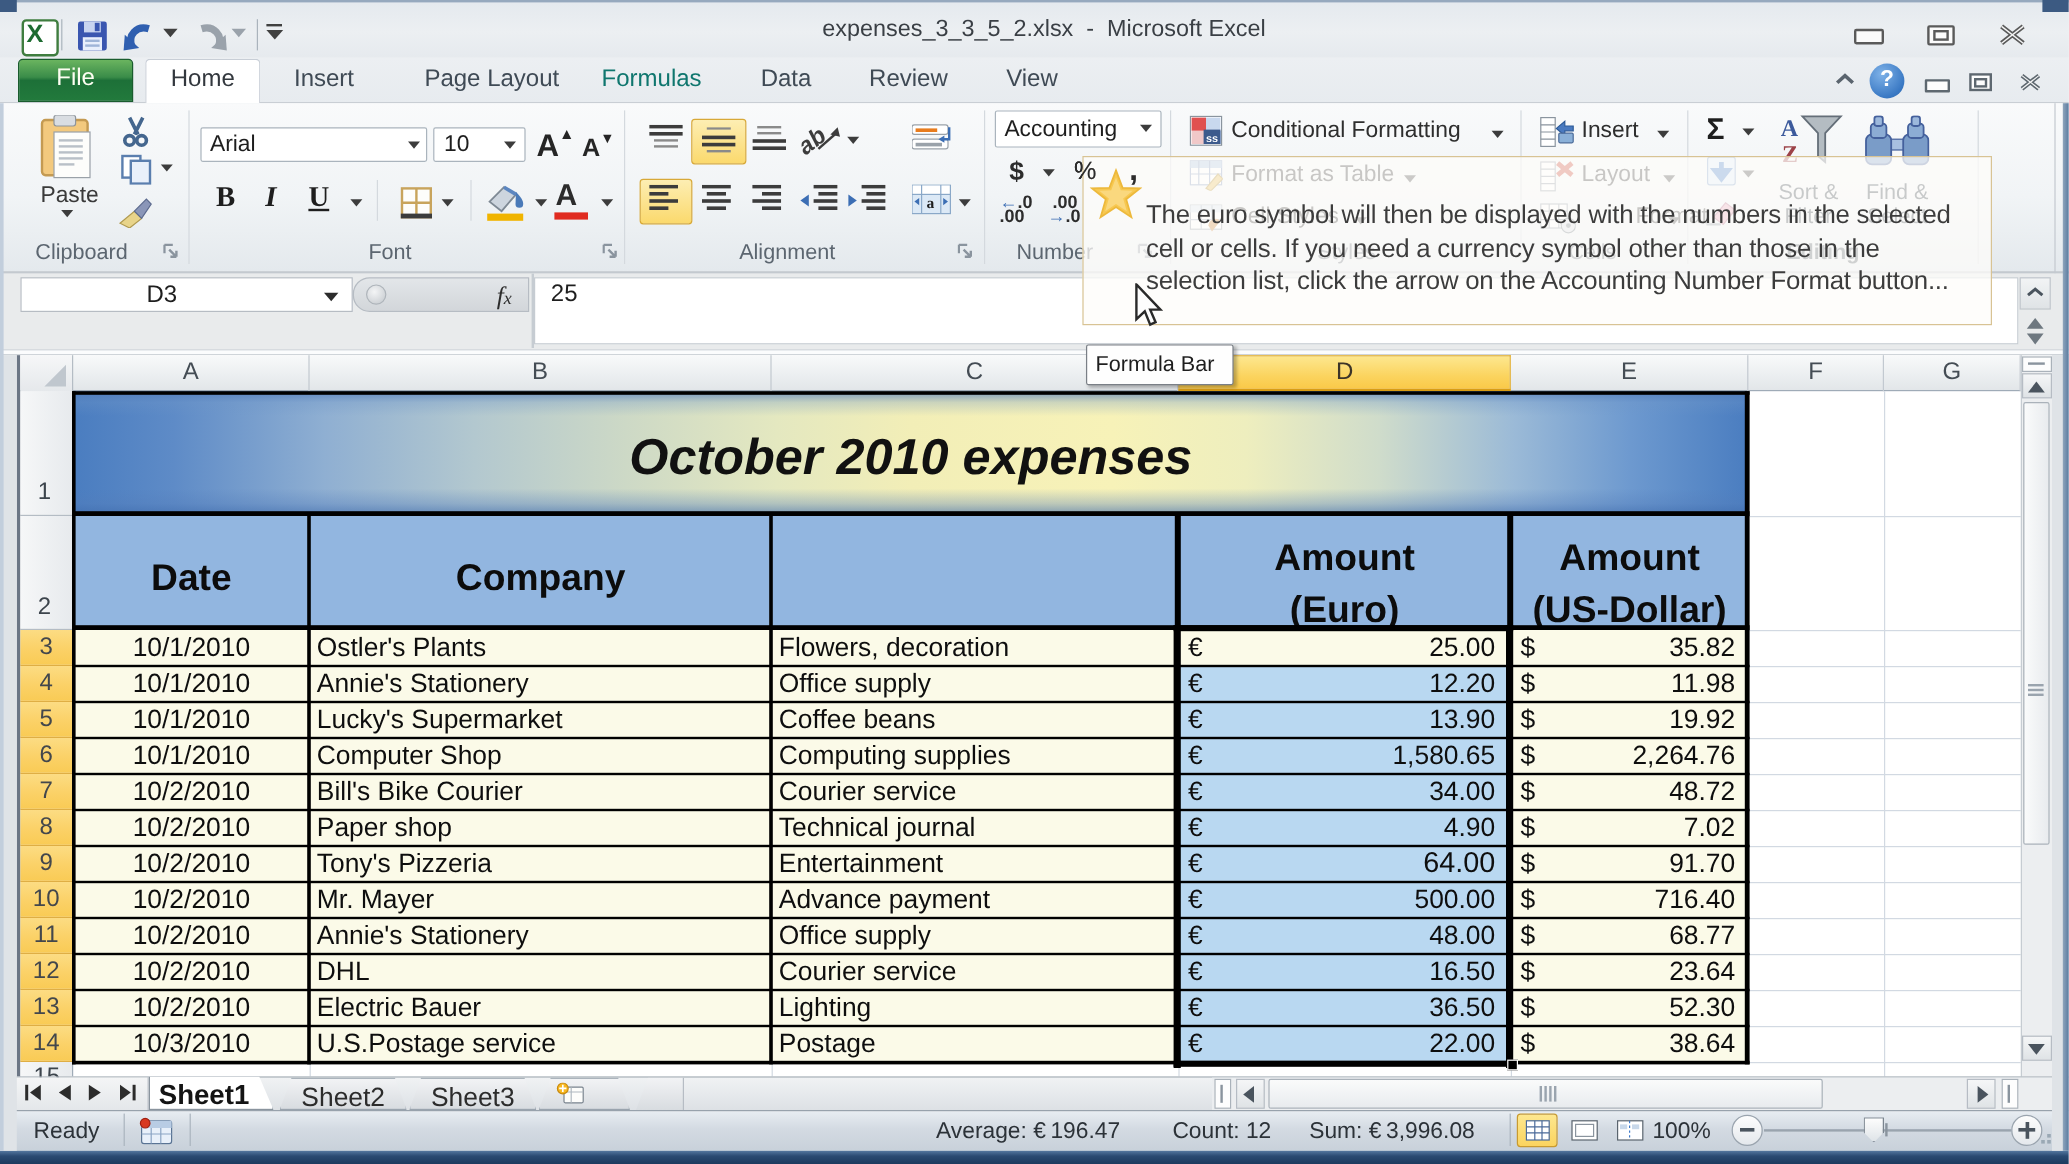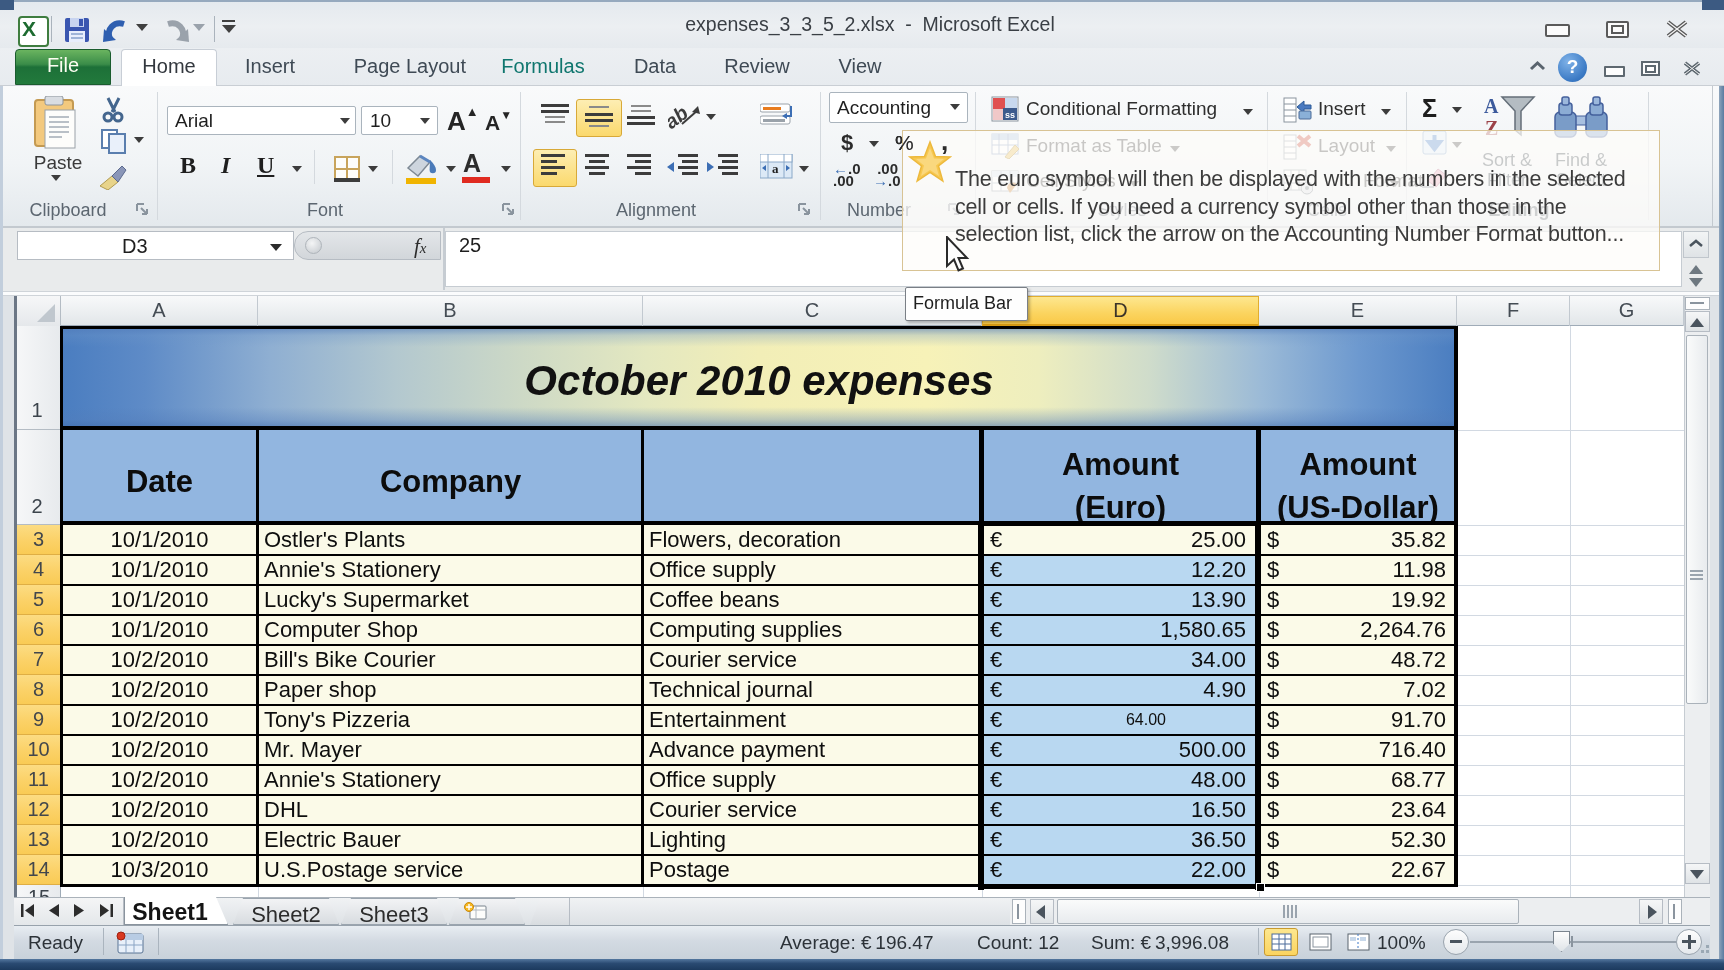--- a/index.html
+++ b/index.html
@@ -451,21 +451,21 @@
 <div class="abs" style="left:264px;top:675px;height:30px;line-height:30px;font-size:22px;color:#0e0e0e;">Paper shop</div>
 <div class="abs" style="left:649px;top:675px;height:30px;line-height:30px;font-size:22px;color:#0e0e0e;">Technical journal</div>
 <div class="abs" style="left:990px;top:675px;height:30px;line-height:30px;font-size:22px;color:#0e0e0e;">€</div>
 <div class="abs" style="left:1046px;top:675px;width:200px;height:30px;line-height:30px;text-align:right;font-size:22px;color:#0e0e0e;">4.90</div>
 <div class="abs" style="left:1267px;top:675px;height:30px;line-height:30px;font-size:22px;color:#0e0e0e;">$</div>
 <div class="abs" style="left:1286px;top:675px;width:160px;height:30px;line-height:30px;text-align:right;font-size:22px;color:#0e0e0e;">7.02</div>
 <div class="abs" style="left:61px;top:705px;width:197px;height:30px;line-height:30px;text-align:center;font-size:22px;color:#0e0e0e;">10/2/2010</div>
 <div class="abs" style="left:264px;top:705px;height:30px;line-height:30px;font-size:22px;color:#0e0e0e;">Tony's Pizzeria</div>
 <div class="abs" style="left:649px;top:705px;height:30px;line-height:30px;font-size:22px;color:#0e0e0e;">Entertainment</div>
 <div class="abs" style="left:990px;top:705px;height:30px;line-height:30px;font-size:22px;color:#0e0e0e;">€</div>
-<div class="abs" style="left:1046px;top:705px;width:200px;height:44px;line-height:30px;text-align:center;font-size:16px;color:#0e0e0e;">64.00</div>
+<div class="abs" style="left:1046px;top:705px;width:200px;height:44px;line-height:30px;text-align:right;font-size:24px;color:#0e0e0e;">64.00</div>
 <div class="abs" style="left:1267px;top:705px;height:30px;line-height:30px;font-size:22px;color:#0e0e0e;">$</div>
 <div class="abs" style="left:1286px;top:705px;width:160px;height:30px;line-height:30px;text-align:right;font-size:22px;color:#0e0e0e;">91.70</div>
 <div class="abs" style="left:61px;top:735px;width:197px;height:30px;line-height:30px;text-align:center;font-size:22px;color:#0e0e0e;">10/2/2010</div>
 <div class="abs" style="left:264px;top:735px;height:30px;line-height:30px;font-size:22px;color:#0e0e0e;">Mr. Mayer</div>
 <div class="abs" style="left:649px;top:735px;height:30px;line-height:30px;font-size:22px;color:#0e0e0e;">Advance payment</div>
 <div class="abs" style="left:990px;top:735px;height:30px;line-height:30px;font-size:22px;color:#0e0e0e;">€</div>
 <div class="abs" style="left:1046px;top:735px;width:200px;height:30px;line-height:30px;text-align:right;font-size:22px;color:#0e0e0e;">500.00</div>
 <div class="abs" style="left:1267px;top:735px;height:30px;line-height:30px;font-size:22px;color:#0e0e0e;">$</div>
 <div class="abs" style="left:1286px;top:735px;width:160px;height:30px;line-height:30px;text-align:right;font-size:22px;color:#0e0e0e;">716.40</div>
 <div class="abs" style="left:61px;top:765px;width:197px;height:30px;line-height:30px;text-align:center;font-size:22px;color:#0e0e0e;">10/2/2010</div>
@@ -488,21 +488,21 @@
 <div class="abs" style="left:990px;top:825px;height:30px;line-height:30px;font-size:22px;color:#0e0e0e;">€</div>
 <div class="abs" style="left:1046px;top:825px;width:200px;height:30px;line-height:30px;text-align:right;font-size:22px;color:#0e0e0e;">36.50</div>
 <div class="abs" style="left:1267px;top:825px;height:30px;line-height:30px;font-size:22px;color:#0e0e0e;">$</div>
 <div class="abs" style="left:1286px;top:825px;width:160px;height:30px;line-height:30px;text-align:right;font-size:22px;color:#0e0e0e;">52.30</div>
 <div class="abs" style="left:61px;top:855px;width:197px;height:30px;line-height:30px;text-align:center;font-size:22px;color:#0e0e0e;">10/3/2010</div>
 <div class="abs" style="left:264px;top:855px;height:30px;line-height:30px;font-size:22px;color:#0e0e0e;">U.S.Postage service</div>
 <div class="abs" style="left:649px;top:855px;height:30px;line-height:30px;font-size:22px;color:#0e0e0e;">Postage</div>
 <div class="abs" style="left:990px;top:855px;height:30px;line-height:30px;font-size:22px;color:#0e0e0e;">€</div>
 <div class="abs" style="left:1046px;top:855px;width:200px;height:30px;line-height:30px;text-align:right;font-size:22px;color:#0e0e0e;">22.00</div>
 <div class="abs" style="left:1267px;top:855px;height:30px;line-height:30px;font-size:22px;color:#0e0e0e;">$</div>
-<div class="abs" style="left:1286px;top:855px;width:160px;height:30px;line-height:30px;text-align:right;font-size:22px;color:#0e0e0e;">22.67</div>
+<div class="abs" style="left:1286px;top:855px;width:160px;height:30px;line-height:30px;text-align:right;font-size:22px;color:#0e0e0e;">38.64</div>
 <div class="abs" style="left:17px;top:886px;width:44px;text-align:center;font-size:20px;color:#3c444c;">15</div>
 <div class="abs" style="left:1570px;top:326px;width:1px;height:571px;background:#d2d9e2;"></div>
 <div class="abs" style="left:1457px;top:430px;width:227px;height:1px;background:#d2d9e2;"></div>
 <div class="abs" style="left:1457px;top:525px;width:227px;height:1px;background:#d2d9e2;"></div>
 <div class="abs" style="left:1457px;top:555px;width:227px;height:1px;background:#d2d9e2;"></div>
 <div class="abs" style="left:1457px;top:585px;width:227px;height:1px;background:#d2d9e2;"></div>
 <div class="abs" style="left:1457px;top:615px;width:227px;height:1px;background:#d2d9e2;"></div>
 <div class="abs" style="left:1457px;top:645px;width:227px;height:1px;background:#d2d9e2;"></div>
 <div class="abs" style="left:1457px;top:675px;width:227px;height:1px;background:#d2d9e2;"></div>
 <div class="abs" style="left:1457px;top:705px;width:227px;height:1px;background:#d2d9e2;"></div>

